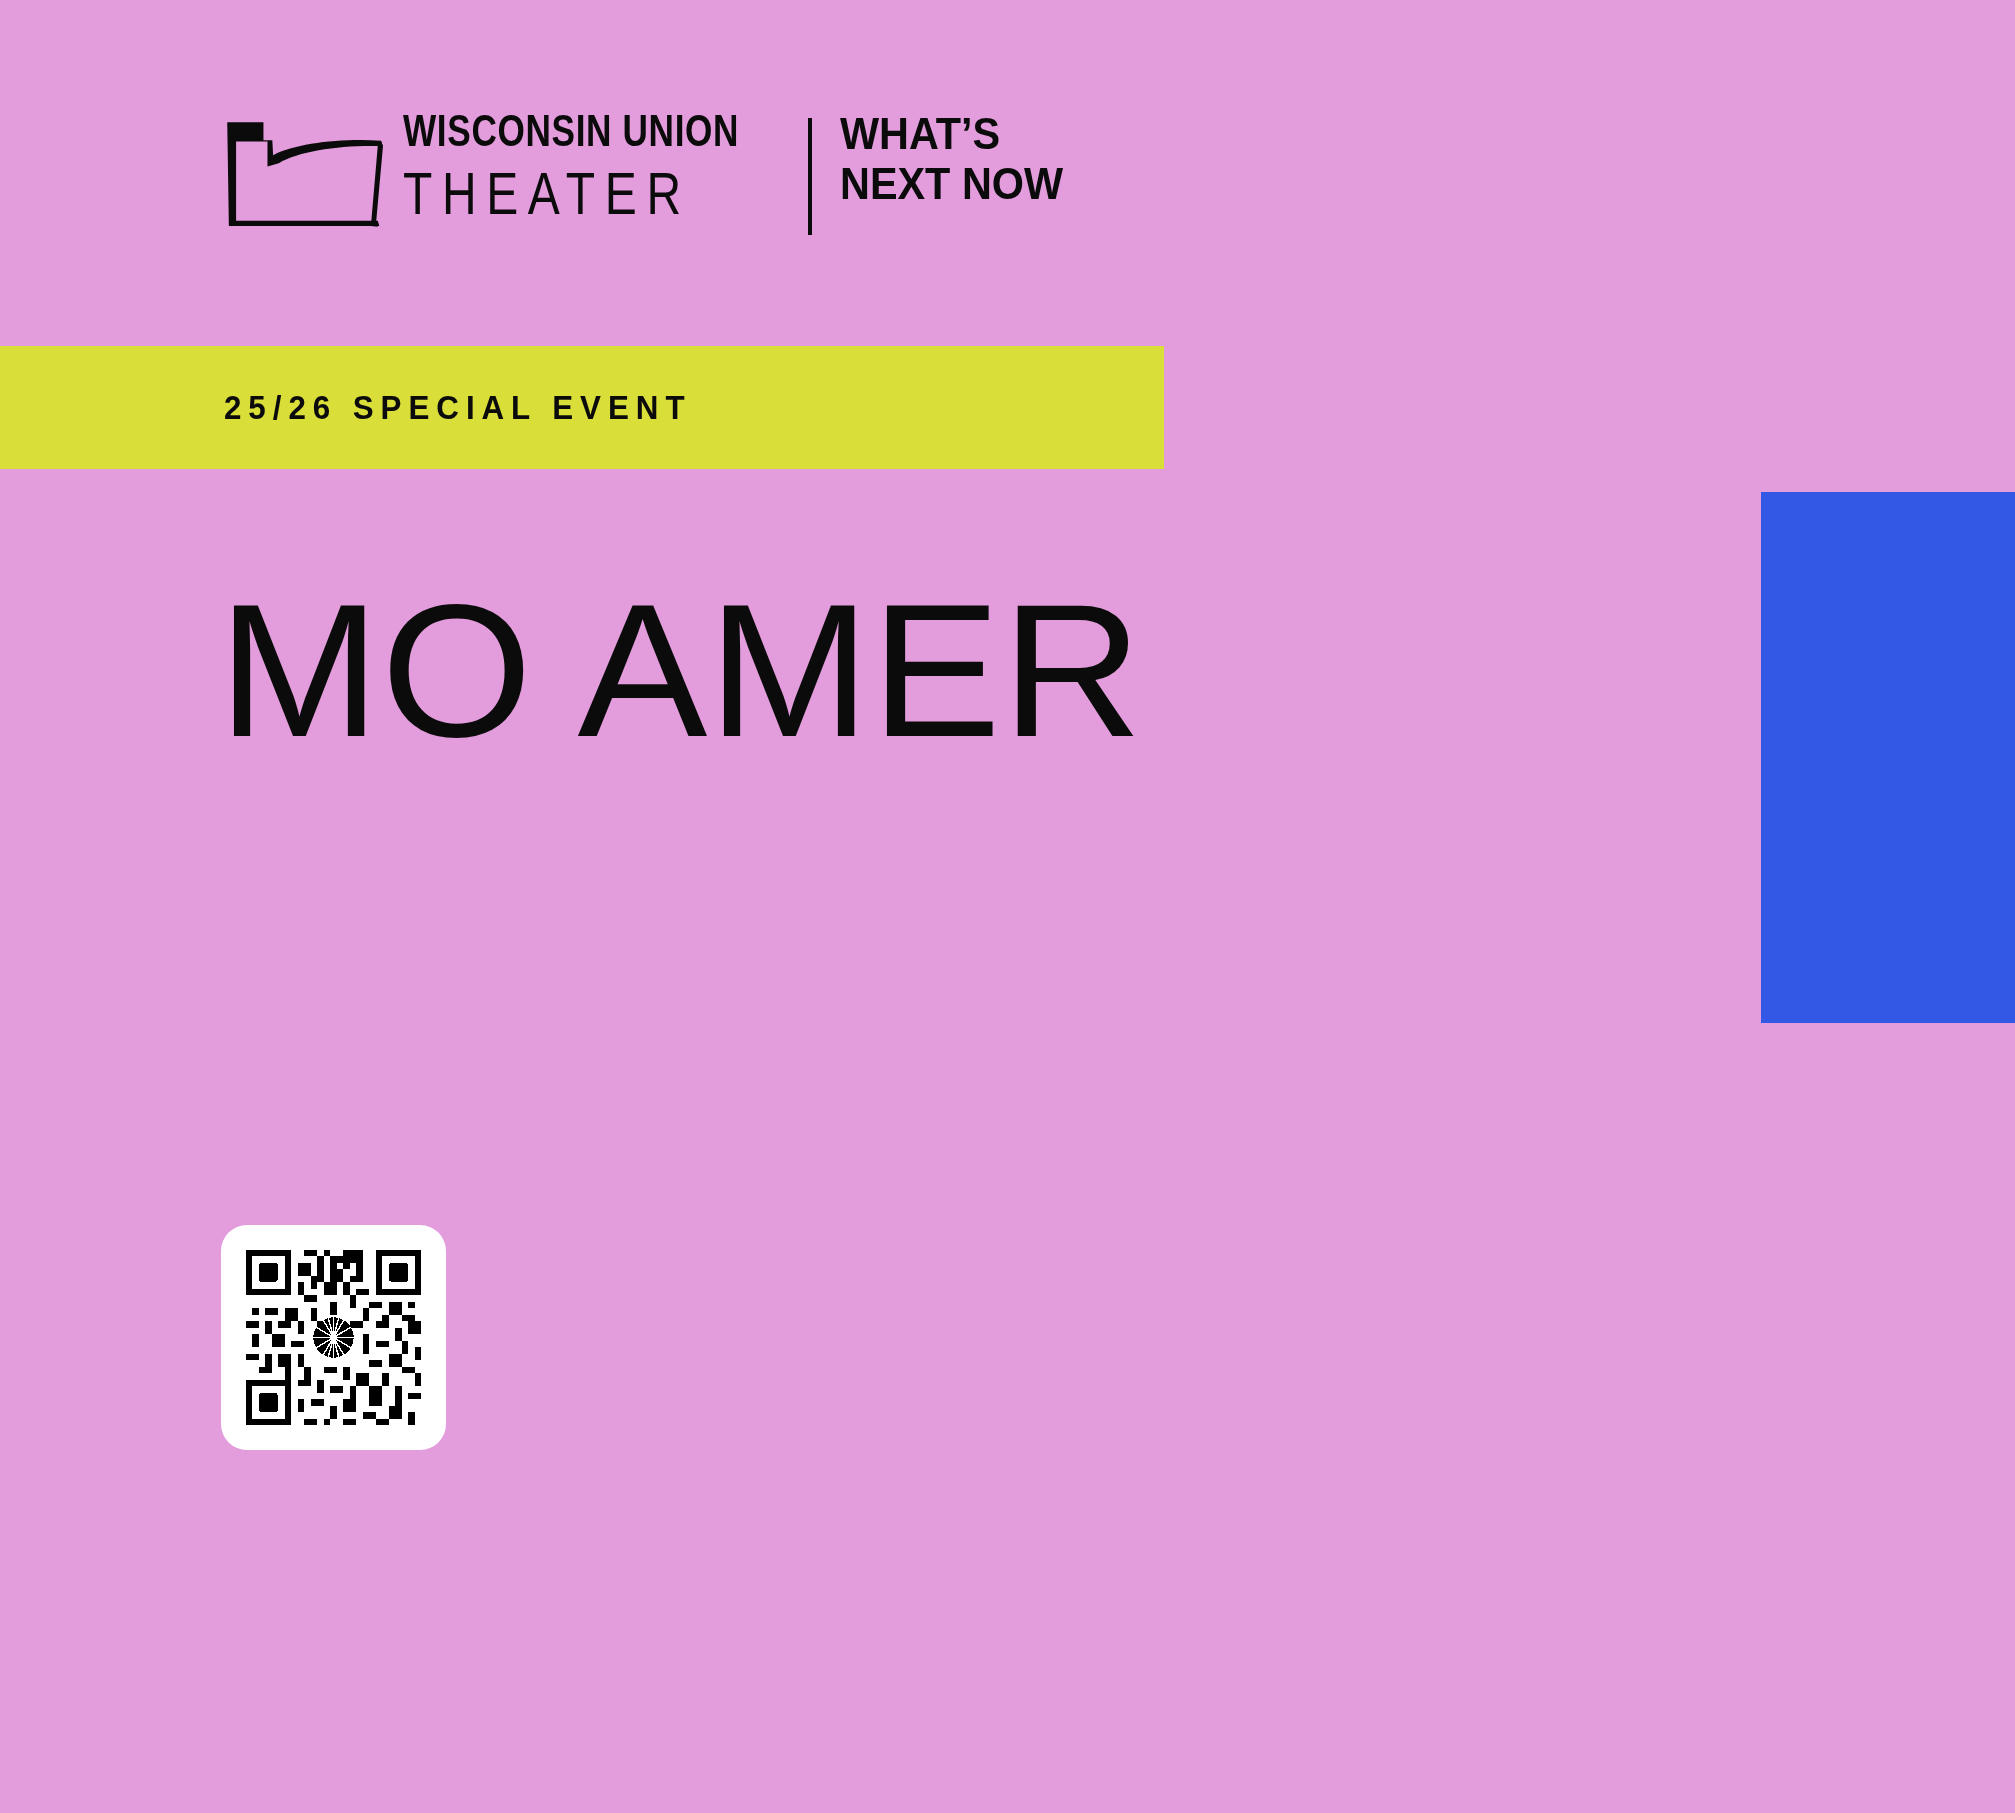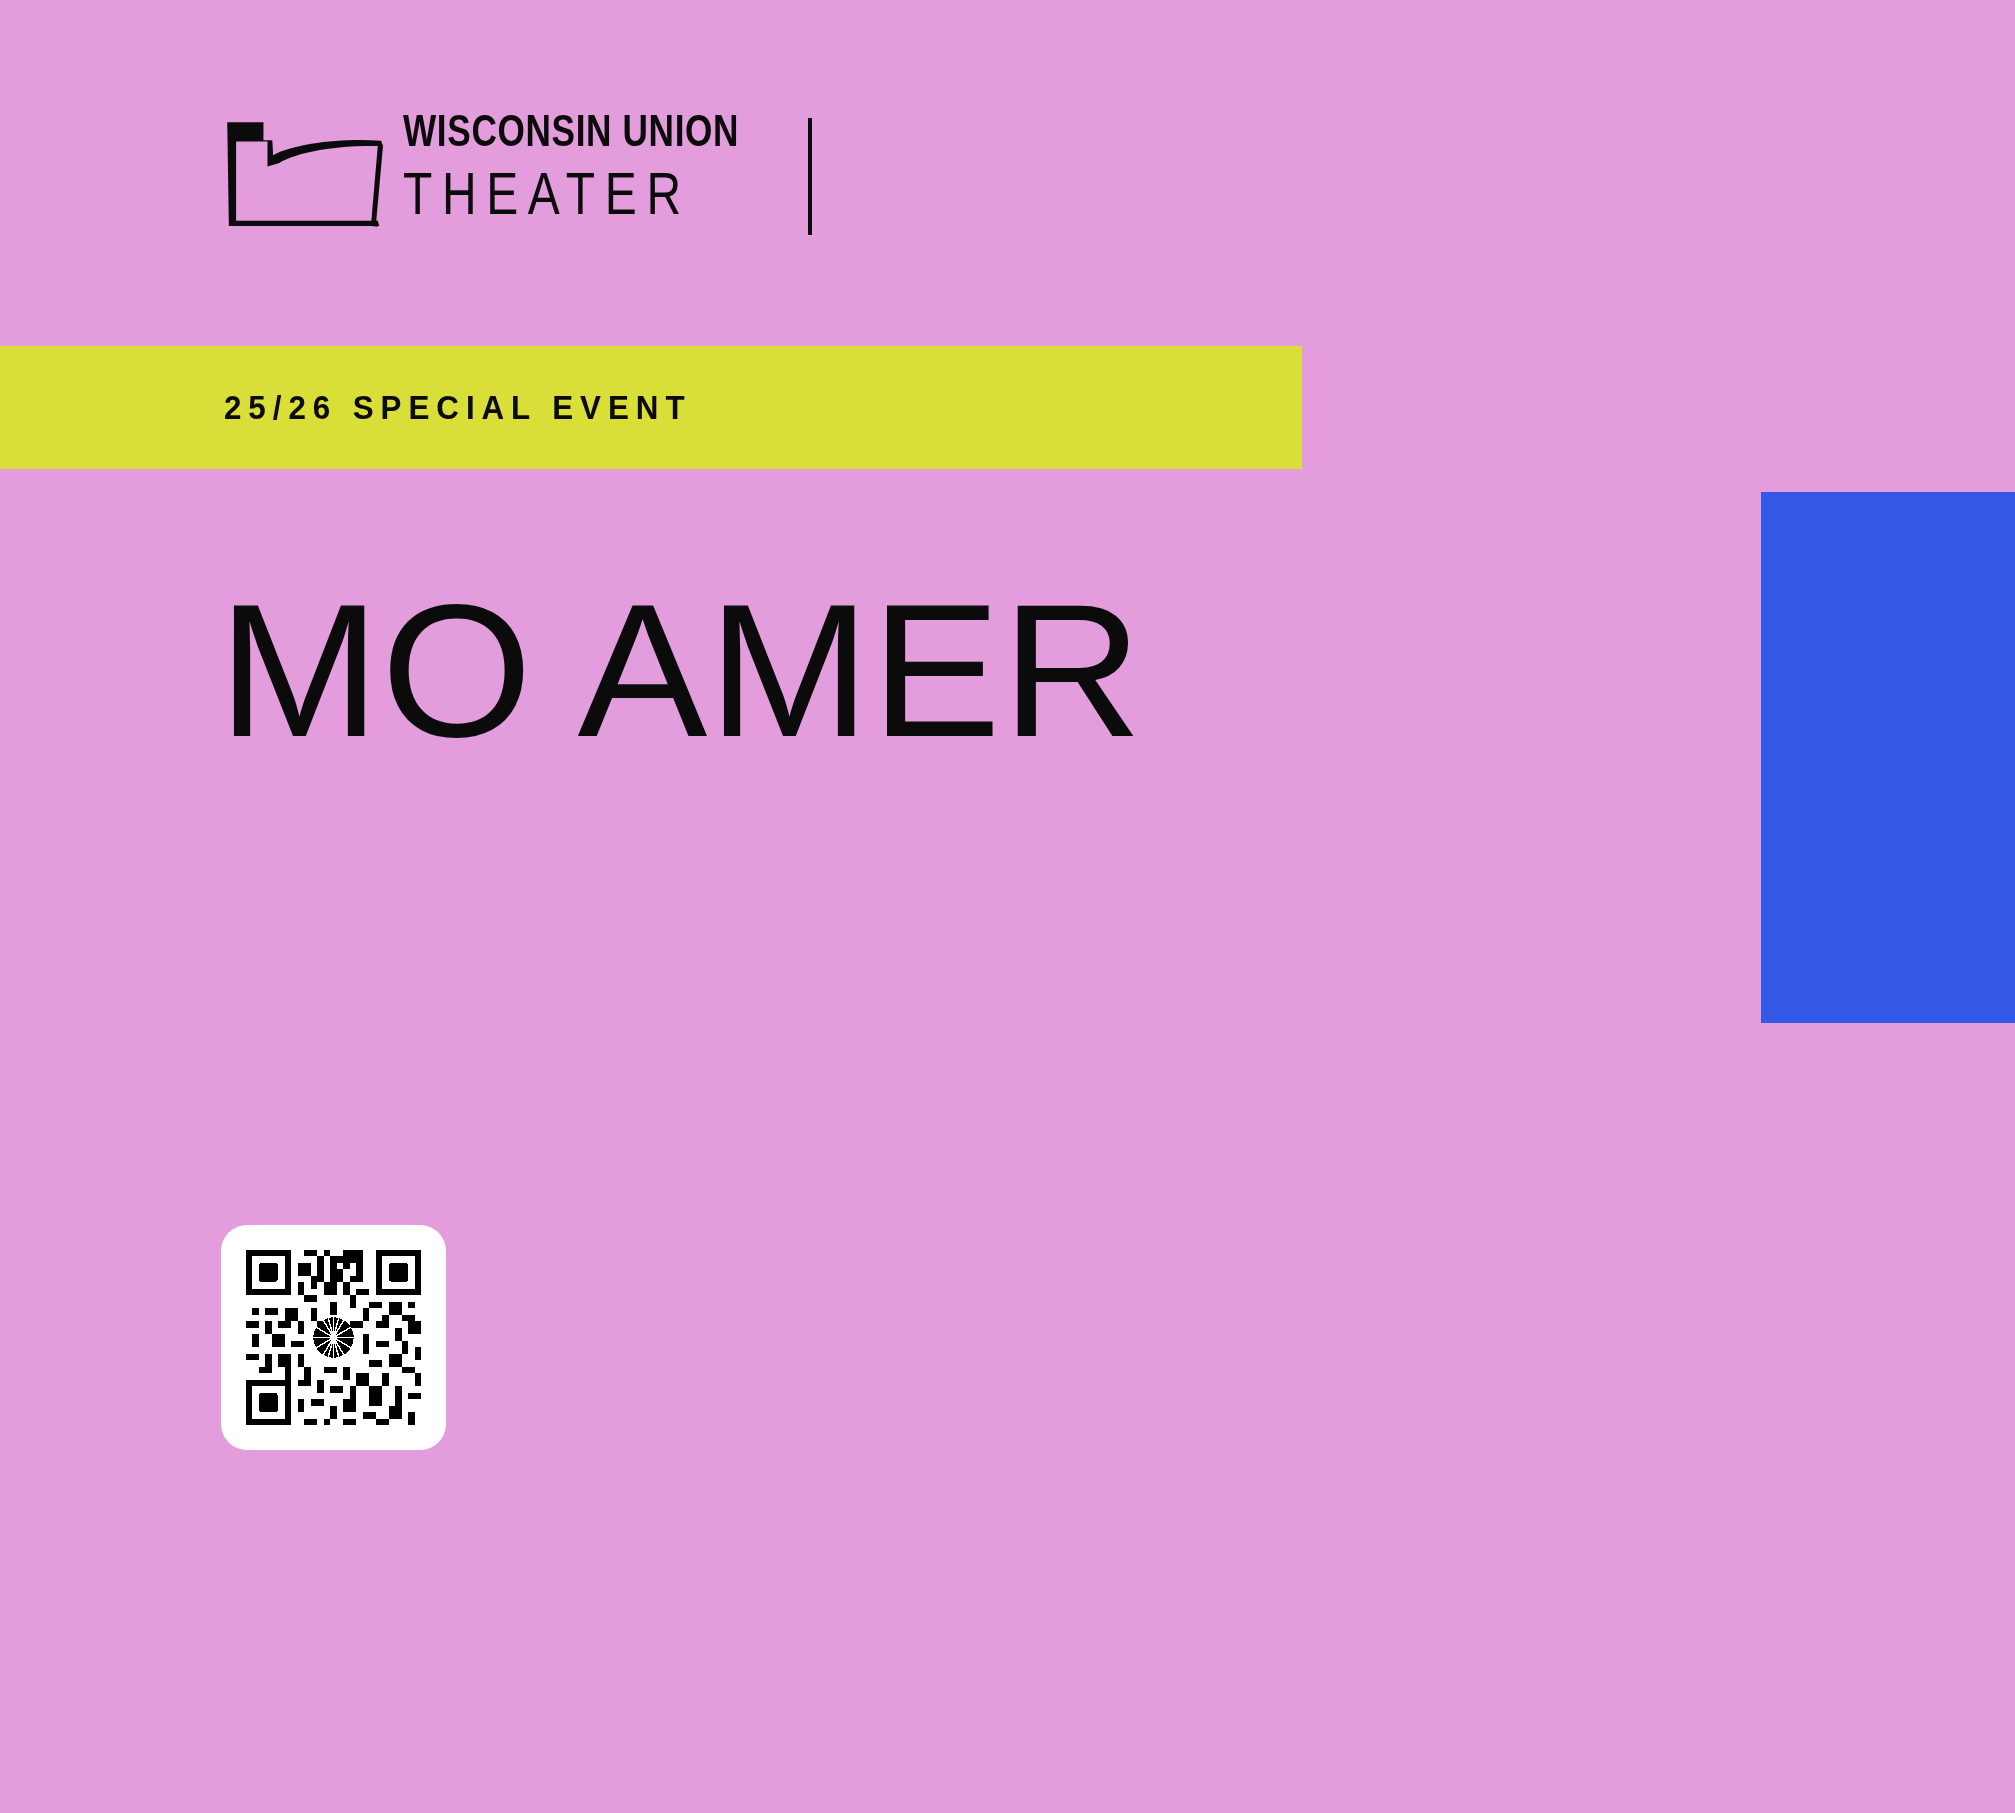--- a/index.html
+++ b/index.html
@@ -30,21 +30,21 @@
 
   .logo-tagline{position:absolute;left:840px;top:112px;line-height:.97;}
   .logo-tagline div{
     font-size:45px;font-weight:800;letter-spacing:0px;color:#0B0B0B;
     transform:scaleX(.92);transform-origin:left top;white-space:nowrap;
   }
   .logo-tagline div + div{margin-top:6.4px;}
 
   
   .badge{
-    position:absolute;left:0;top:346px;width:1302px;height:123px;
+    position:absolute;left:0;top:346px;width:1164px;height:123px;
     background:#D9DE38;display:flex;align-items:center;
   }
   .badge-text{
     margin-left:224px;font-size:33px;font-weight:800;letter-spacing:7.3px;
     color:#0B0B0B;white-space:nowrap;transform:scaleX(.95);transform-origin:left center;
   }
 
   
   .headline{
     position:absolute;left:218px;top:576px;
@@ -110,20 +110,24 @@
       </svg>
     </div>
     <div class="logo-words">
       <div class="lw-union">WISCONSIN UNION</div>
       <div class="lw-theater">THEATER</div>
     </div>
   </div>
 
   <div class="logo-divider"></div>
 
+  <div class="logo-tagline">
+    <div>WHAT’S</div>
+    <div>NEXT NOW</div>
+  </div>
 
   <div class="badge">
     <div class="badge-text">25/26 SPECIAL EVENT</div>
   </div>
 
   <div class="headline">MO AMER</div>
 
 
   <div class="qr-block">
     <div class="qr-card">

